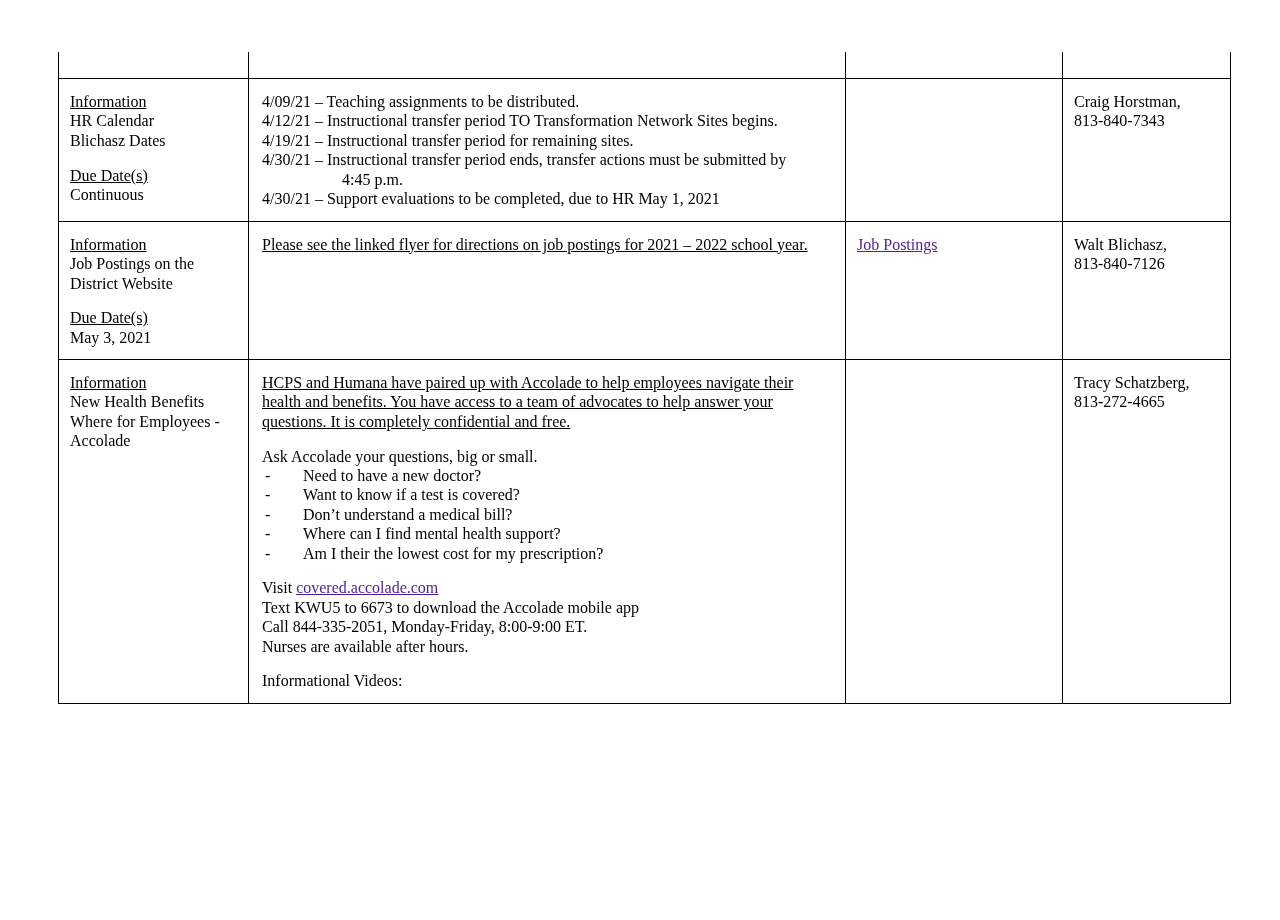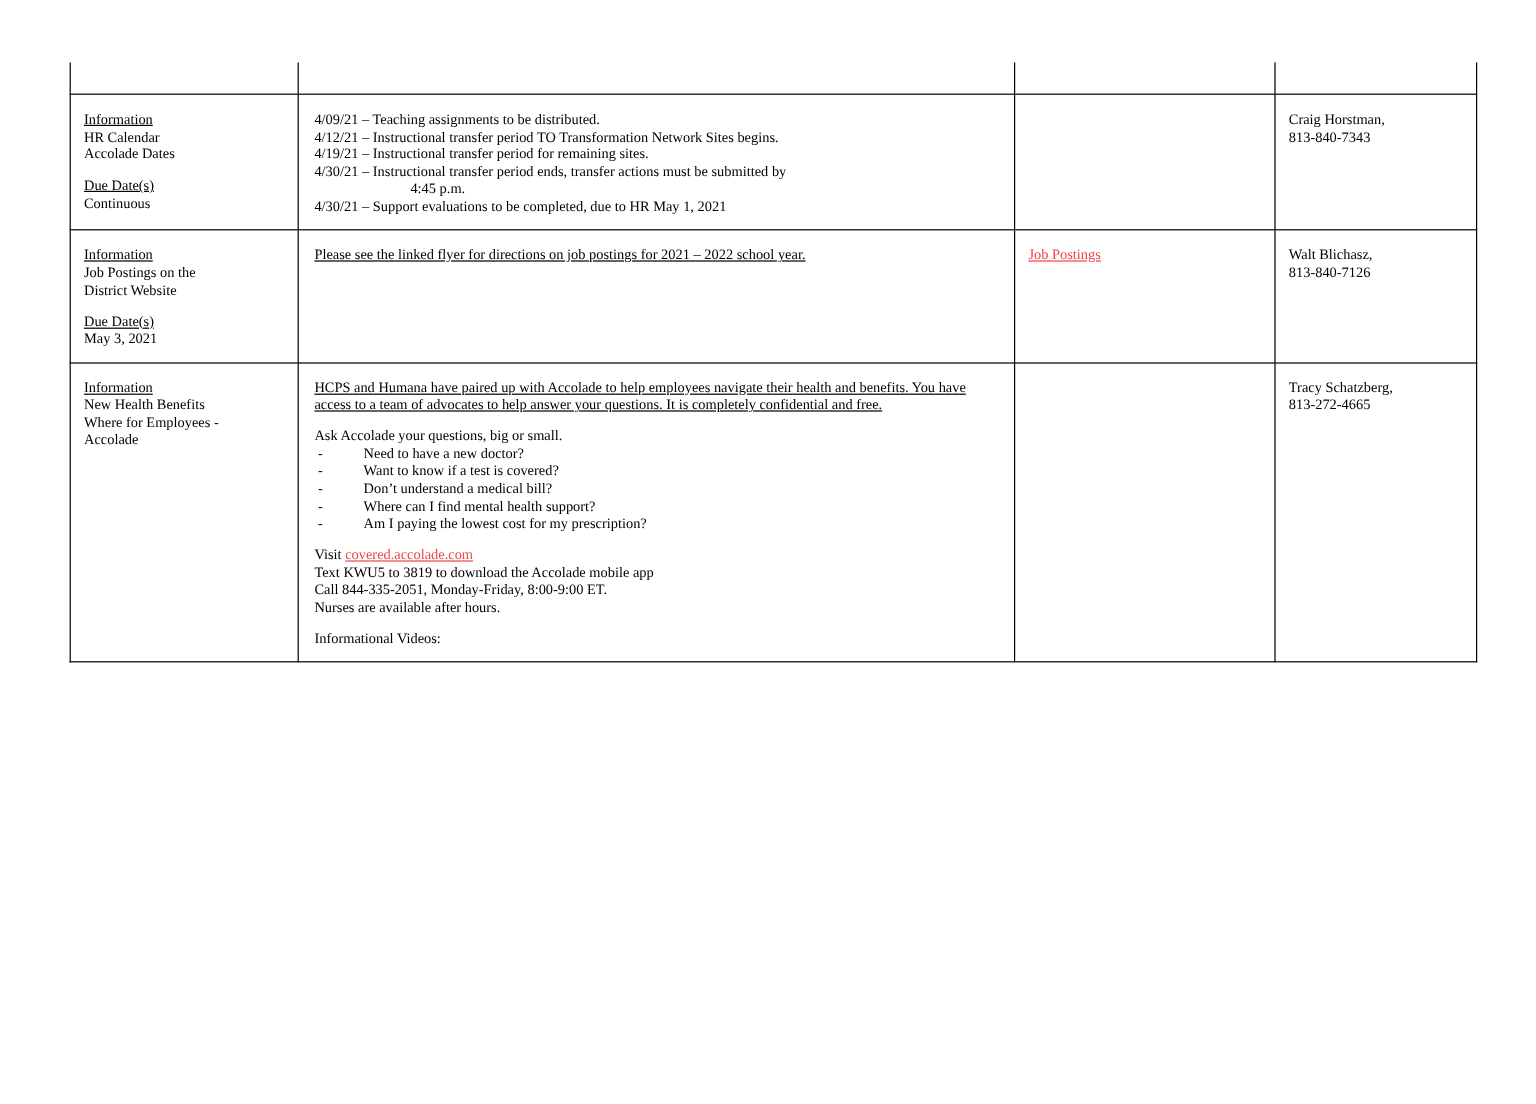--- a/index.html
+++ b/index.html
@@ -53,21 +53,21 @@
   .row-main td {
     border-bottom: 1.6px solid #000;
   }
   
   .row-clipped td {
     border-bottom: 1.6px solid #000;
   }
 
   .cell-pad {
     padding: 13px 10px 12px 11px;
-    font-size: 12px;
+    font-size: 16px;
     line-height: 1.215;
   }
   .cell-pad.body {
     padding-left: 13px;
     padding-right: 10px;
   }
 
   .u-head {
     text-decoration: underline;
     text-underline-offset: 1px;
@@ -79,21 +79,21 @@
   }
 
   .line { display: block; white-space: pre-wrap; }
 
   .indent-tab {
     display: block;
     padding-left: 80px;
   }
 
   a.doclink {
-    color: #ef4444;
+    color: #4c1d95;
     text-decoration: underline;
   }
 
   
   .dash-list {
     list-style: none;
     margin: 0;
     padding: 0;
   }
   .dash-list li {
@@ -129,21 +129,21 @@
         <td></td>
         <td></td>
         <td></td>
       </tr>
 
       <tr class="row-main">
         <td>
           <div class="cell-pad">
             <span class="line u-head">Information</span>
             <span class="line">HR Calendar</span>
-            <span class="line">Accolade Dates</span>
+            <span class="line">Blichasz Dates</span>
             <span class="blank-line"></span>
             <span class="line u-head">Due Date(s)</span>
             <span class="line">Continuous</span>
           </div>
         </td>
         <td>
           <div class="cell-pad body">
             <span class="line">4/09/21 – Teaching assignments to be distributed.</span>
             <span class="line">4/12/21 – Instructional transfer period TO Transformation Network Sites begins.</span>
             <span class="line">4/19/21 – Instructional transfer period for remaining sites.</span>
@@ -218,26 +218,26 @@
               <li>
                 <span class="dash">-</span>
                 <span>Don’t understand a medical bill?</span>
               </li>
               <li>
                 <span class="dash">-</span>
                 <span>Where can I find mental health support?</span>
               </li>
               <li>
                 <span class="dash">-</span>
-                <span>Am I paying the lowest cost for my prescription?</span>
+                <span>Am I their the lowest cost for my prescription?</span>
               </li>
             </ul>
             <span class="spacer-sm"></span>
             <span class="line"><span>Visit </span><a class="doclink" href="#">covered.accolade.com</a></span>
-            <span class="line">Text KWU5 to 3819 to download the Accolade mobile app</span>
+            <span class="line">Text KWU5 to 6673 to download the Accolade mobile app</span>
             <span class="line">Call 844-335-2051, Monday-Friday, 8:00-9:00 ET.</span>
             <span class="line">Nurses are available after hours.</span>
             <span class="spacer-sm"></span>
             <span class="line">Informational Videos:</span>
           </div>
         </td>
         <td>
           <div class="cell-pad"></div>
         </td>
         <td>

